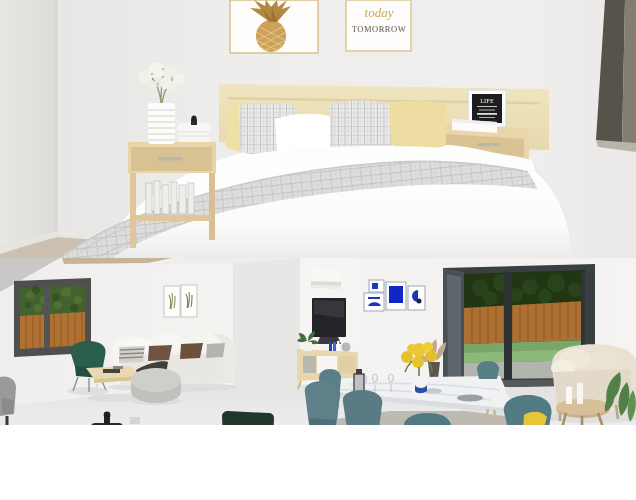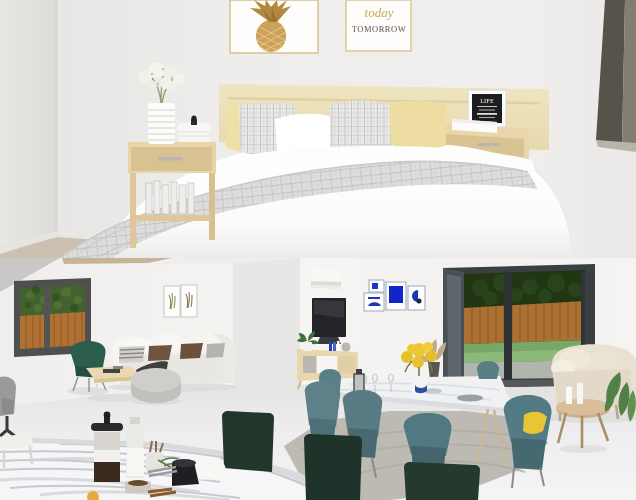--- a/index.html
+++ b/index.html
@@ -1,16 +1,16 @@
 <!DOCTYPE html>
 <html><head>
 <meta charset="utf-8">
 <style>
   html,body{margin:0;padding:0;background:#fff;font-family:"Liberation Sans",sans-serif;}
-  #stage{position:relative;width:636px;height:500px;overflow:hidden;}
+  #stage{position:relative;width:636px;height:425px;overflow:hidden;}
   svg{display:block;}
 </style>
 </head>
 <body>
 <div id="stage">
 <svg width="636" height="500" viewBox="0 0 636 500" xmlns="http://www.w3.org/2000/svg">
 <defs>
   <linearGradient id="wallTop" x1="0" y1="0" x2="1" y2="0">
     <stop offset="0" stop-color="#e5e4e2"></stop>
     <stop offset="0.35" stop-color="#eeedeb"></stop>

